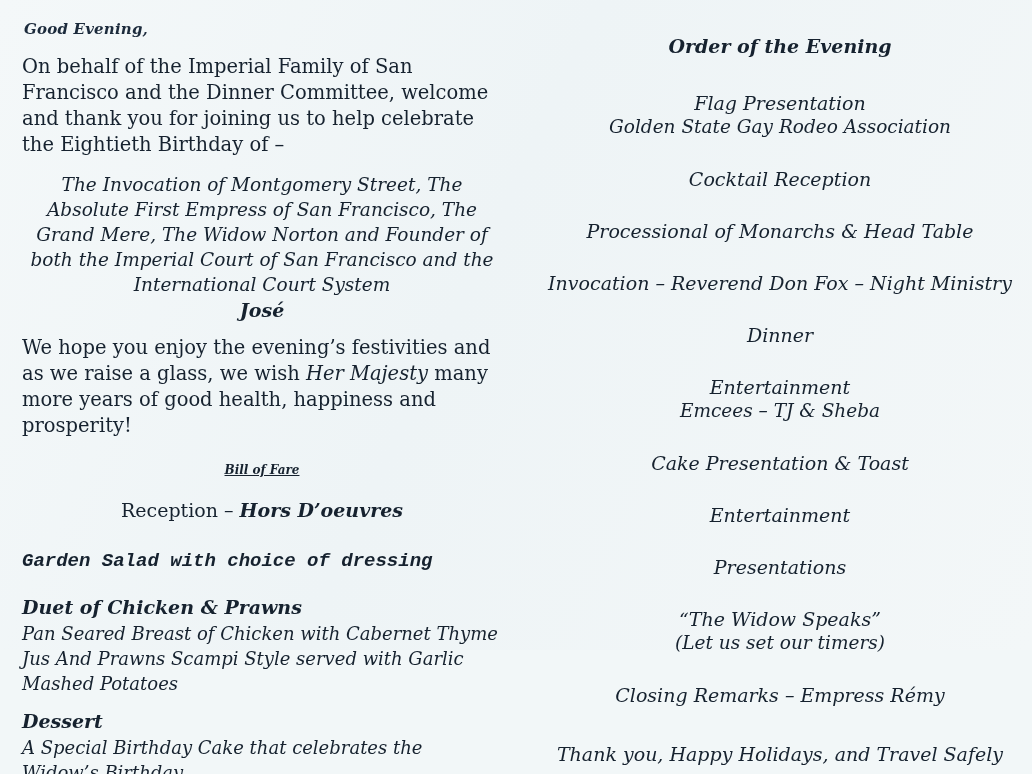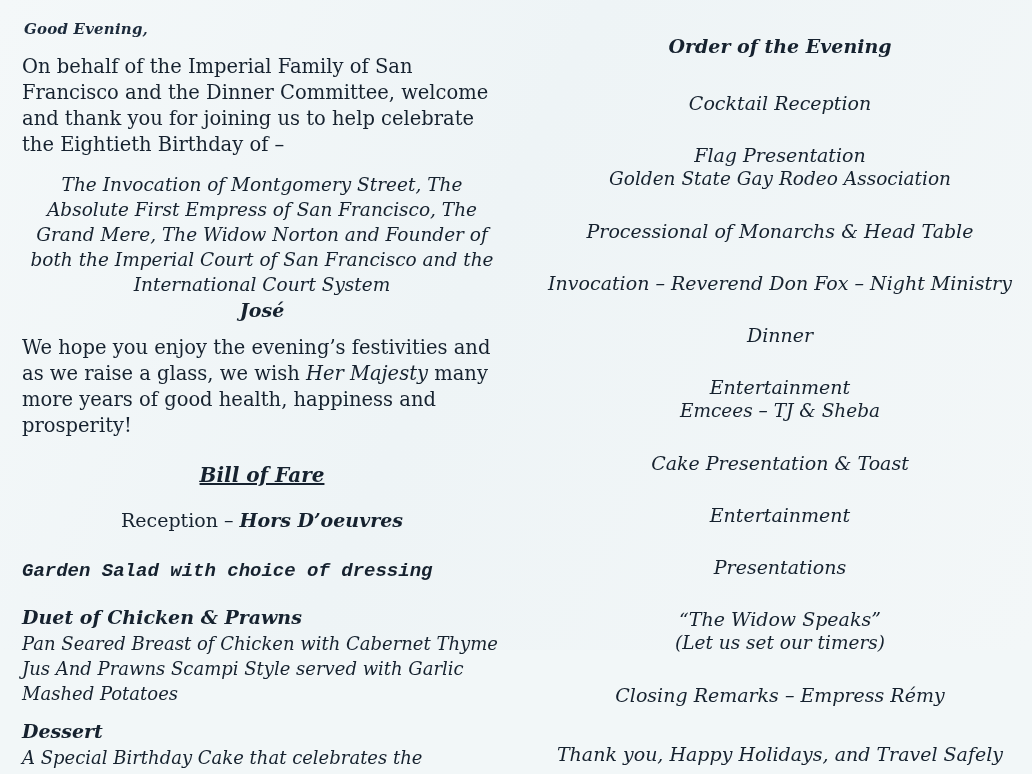--- a/index.html
+++ b/index.html
@@ -66,21 +66,21 @@
     font-weight: bold;
     font-size: 19px;
     text-align: center;
     margin: 0 0 14px 0;
     color: #16222f;
   }
   .section-head {
     text-align: center;
     font-style: italic;
     font-weight: bold;
-    font-size: 20px;
+    font-size: 12px;
     text-decoration: underline;
     margin: 24px 0 22px 0;
     color: #16222f;
   }
   .menu-line {
     font-size: 19px;
     line-height: 25px;
     margin: 0 0 12px 0;
     color: #16222f;
     font-family: Liberation Mono, monospace;
@@ -174,29 +174,29 @@
     <p class="menu-head">Dessert</p>
     <p class="menu-sub">A Special Birthday Cake that celebrates the Widow’s Birthday</p>
 
   </div>
 
   <div class="col-right">
 
     <div class="order-title">Order of the Evening</div>
 
     <div class="order-item">
-      <span>Cocktail Reception</span>
-    </div>
-
-    <div class="order-item">
       <span>Flag Presentation</span>
       <span class="sub">Golden State Gay Rodeo Association</span>
     </div>
 
     <div class="order-item">
+      <span>Cocktail Reception</span>
+    </div>
+
+    <div class="order-item">
       <span>Processional of Monarchs &amp; Head Table</span>
     </div>
 
     <div class="order-item">
       <span>Invocation – Reverend Don Fox – Night Ministry</span>
     </div>
 
     <div class="order-item">
       <span>Dinner</span>
     </div>

